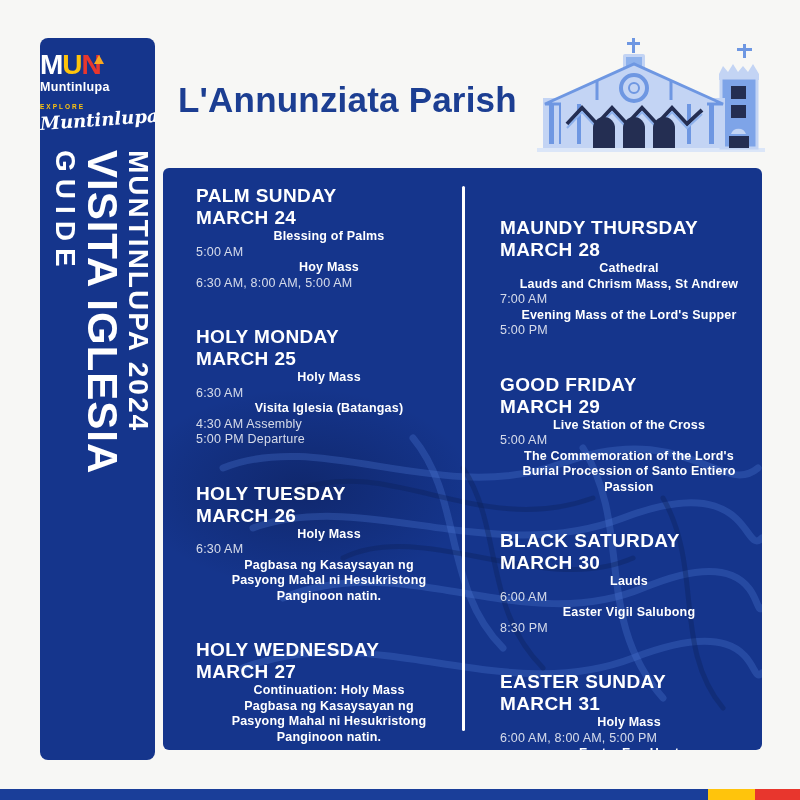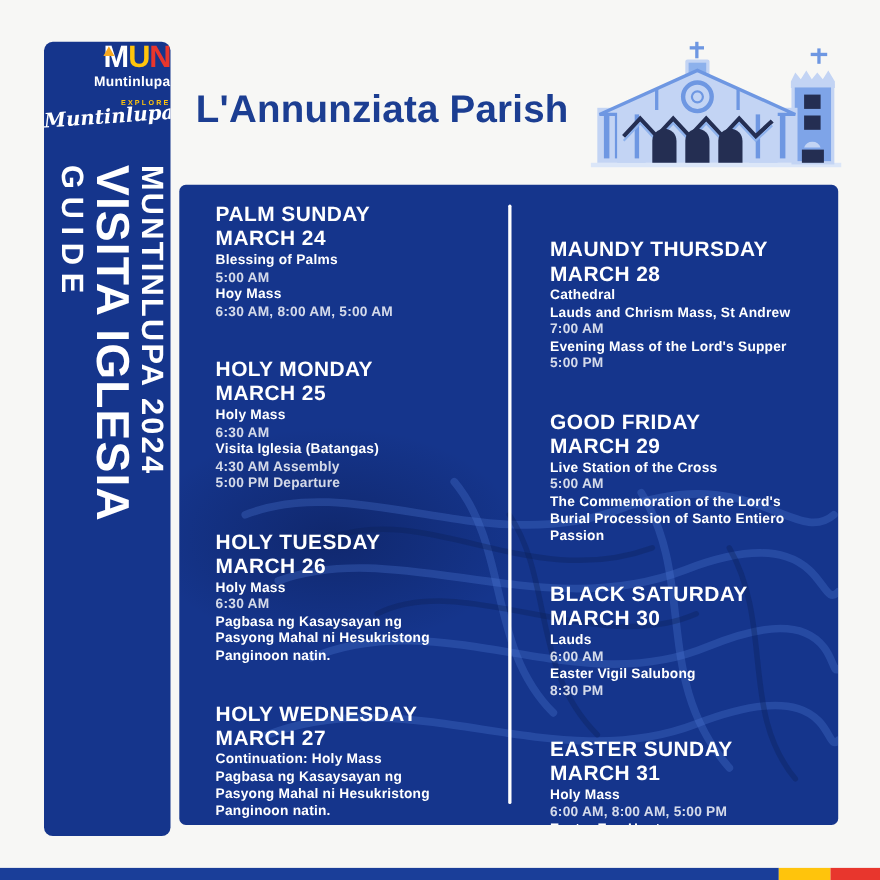--- a/index.html
+++ b/index.html
@@ -9,21 +9,21 @@
     font-family:"Liberation Sans", sans-serif;
     position:relative;
   }
   .poster{position:absolute;inset:0;}
 
   
   .sidebar{
     position:absolute;left:40px;top:38px;width:115px;height:722px;
     background:#15358c;border-radius:8px;overflow:hidden;
   }
-  .logo{position:relative;text-align:right;}
+  .logo{position:relative;text-align:left;padding-top:13px;}
   .mun{position:relative;font-size:28px;font-weight:800;letter-spacing:-1px;line-height:1;}
   .mun-m{color:#ffffff;}
   .mun-u{color:#ffc40c;}
   .mun-n{color:#e8362d;}
   .mun-arrow{
     position:absolute;top:4px;left:54px;width:0;height:0;
     border-left:5px solid transparent;border-right:5px solid transparent;
     border-bottom:9px solid #f8a81f;
   }
   .logo-name{color:#fff;font-weight:700;font-size:12.5px;margin-top:1px;letter-spacing:.3px;}
@@ -62,22 +62,22 @@
     position:absolute;left:299px;top:18px;width:3px;height:545px;
     background:#ffffff;border-radius:2px;
   }
   .col{position:absolute;top:17px;color:#fff;}
   .col-left{left:33px;width:266px;}
   .col-right{left:337px;width:258px;margin-top:32px;}
   .event{margin-bottom:35px;}
   .event-title,.event-date{
     font-size:19px;font-weight:800;letter-spacing:.4px;line-height:22px;color:#fff;
   }
-  .line{font-size:12.5px;line-height:15.5px;color:rgba(255,255,255,.82);font-weight:700;letter-spacing:.2px;}
-  .line.b{color:#ffffff;font-weight:700;}
+  .line{font-size:12.5px;line-height:15.5px;color:rgba(255,255,255,.82);font-weight:400;letter-spacing:.2px;}
+  .line.b{color:#ffffff;font-weight:700;text-align:center;}
 
   
   .stripe{position:absolute;left:0;bottom:0;width:800px;height:11px;display:flex;}
   .stripe-blue{flex:1 1 auto;background:#1a3e99;}
   .stripe-yellow{width:47px;background:#ffc40c;}
   .stripe-red{width:45px;background:#e8362d;}
 </style>
 </head>
 <body>
 

